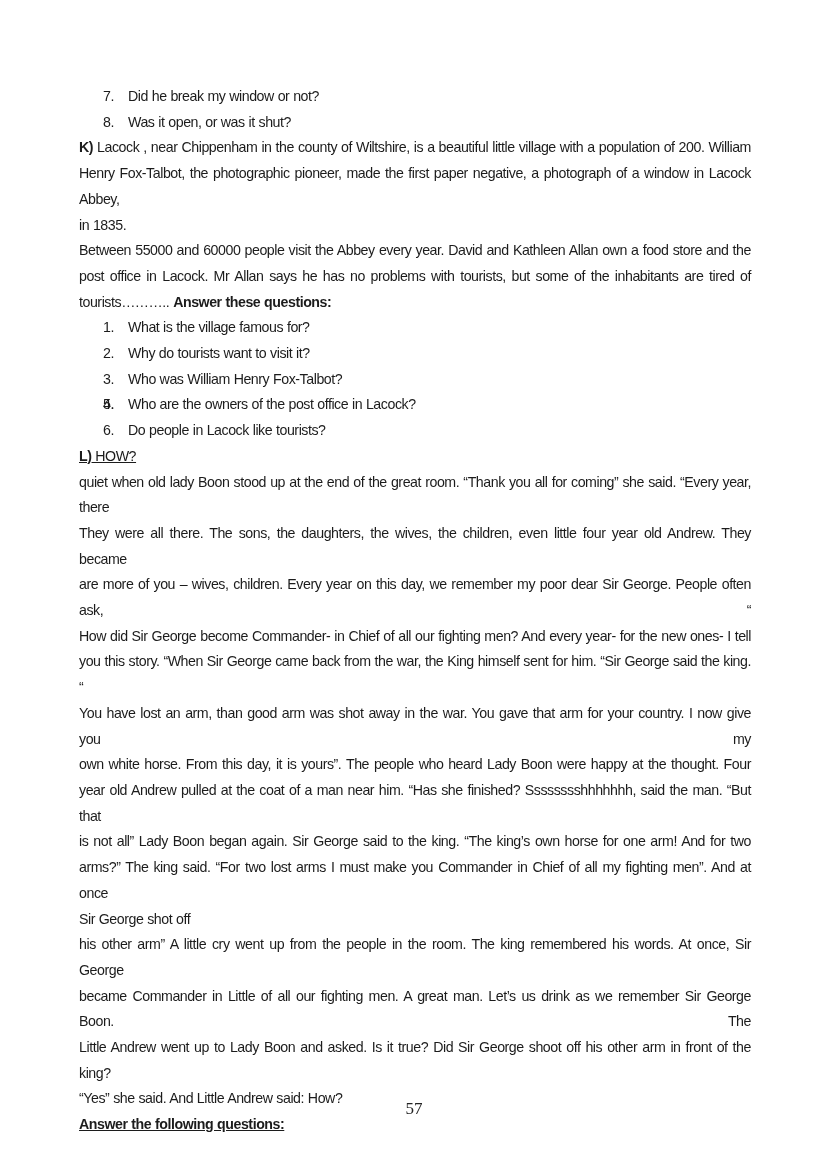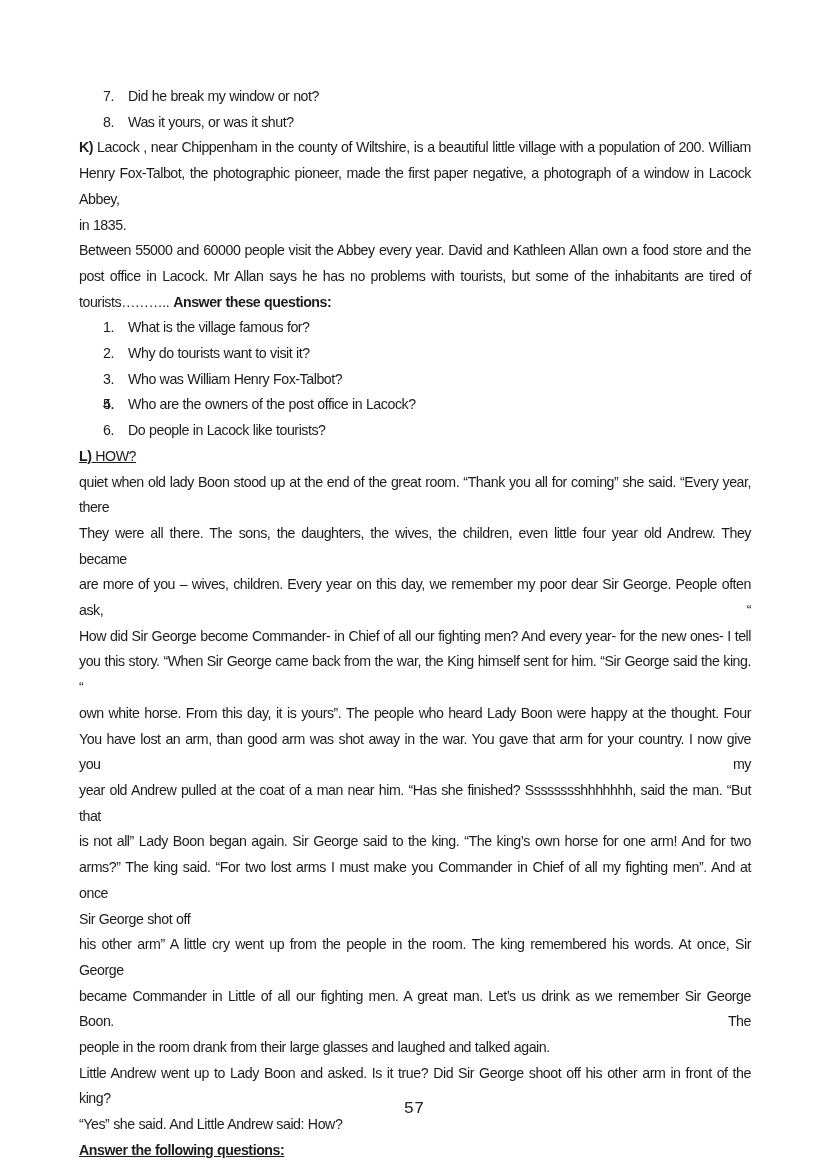--- a/index.html
+++ b/index.html
@@ -54,39 +54,39 @@
     .heading {
       margin: 0;
       text-decoration: underline;
     }
     .page-number {
       position: absolute;
       left: 0;
       width: 828px;
       top: 1099px;
       text-align: center;
-      font-family: Liberation Mono, monospace;
+      font-family: Liberation Serif, serif;
       font-size: 17px;
       color: #222;
       letter-spacing: 0;
     }
   </style>
 </head>
 <body>
 
 <div class="page">
 
   <ol class="qlist">
     <li>
       <span class="num">7.</span>
       <span>Did he break my window or not?</span>
     </li>
     <li>
       <span class="num">8.</span>
-      <span>Was it yours, or was it shut?</span>
+      <span>Was it open, or was it shut?</span>
     </li>
   </ol>
 
   <div>
     <p class="para full-last"><span class="label">K)</span><span> Lacock , near Chippenham in the county of Wiltshire, is a beautiful little village with a population of 200. William</span></p>
     <p class="para full-last">Henry Fox-Talbot, the photographic pioneer, made the first paper negative, a photograph of a window in Lacock Abbey,</p>
     <p class="para">in 1835.</p>
     <p class="para full-last">Between 55000 and 60000 people visit the Abbey every year. David and Kathleen Allan own a food store and the</p>
     <p class="para full-last">post office in Lacock. Mr Allan says he has no problems with tourists, but some of the inhabitants are tired of</p>
     <p class="para"><span>tourists……….. </span><span class="label">Answer these questions:</span></p>
@@ -103,32 +103,31 @@
 
   <div>
     <p class="heading"><span class="label">L)</span><span> HOW?</span></p>
 
     <div>
       <p class="para full-last">quiet when old lady Boon stood up at the end of the great room. “Thank you all for coming” she said. “Every year, there</p>
       <p class="para full-last">They were all there. The sons, the daughters, the wives, the children, even little four year old Andrew. They became</p>
       <p class="para full-last">are more of you – wives, children. Every year on this day, we remember my poor dear Sir George. People often ask, “</p>
       <p class="para full-last">How did Sir George become Commander- in Chief of all our fighting men? And every year- for the new ones- I tell</p>
       <p class="para full-last">you this story. “When Sir George came back from the war, the King himself sent for him. “Sir George said the king. “</p>
+      <p class="para full-last">You have lost an arm, than good arm was shot away in the war. You gave that arm for your country. I now give you my</p>
       <p class="para full-last">own white horse. From this day, it is yours”. The people who heard Lady Boon were happy at the thought. Four</p>
-      <p class="para full-last">You have lost an arm, than good arm was shot away in the war. You gave that arm for your country. I now give you my</p>
       <p class="para full-last">year old Andrew pulled at the coat of a man near him. “Has she finished? Sssssssshhhhhhh, said the man. “But that</p>
       <p class="para full-last">is not all” Lady Boon began again.  Sir George said to the king. “The king’s own horse for one arm! And for two</p>
       <p class="para full-last">arms?” The king said. “For two lost arms I must make you Commander in Chief of all my fighting men”. And at once</p>
       <p class="para">Sir George shot off</p>
     </div>
 
     <div>
       <p class="para full-last">his other arm” A little cry went up from the people in the room. The king remembered his words. At once, Sir George</p>
       <p class="para full-last">became Commander in Little of all our fighting men. A great man. Let’s us drink as we remember Sir George Boon. The</p>
-      <p class="para">people in the room drank from their large glasses and laughed and talked again.</p>
     </div>
 
     <div>
       <p class="para full-last">Little Andrew went up to Lady Boon and asked. Is it true? Did Sir George shoot off his other arm in front of the king?</p>
       <p class="para">“Yes” she said. And Little Andrew said: How?</p>
     </div>
 
     <p class="heading label">Answer the following questions:</p>
 
   </div>

